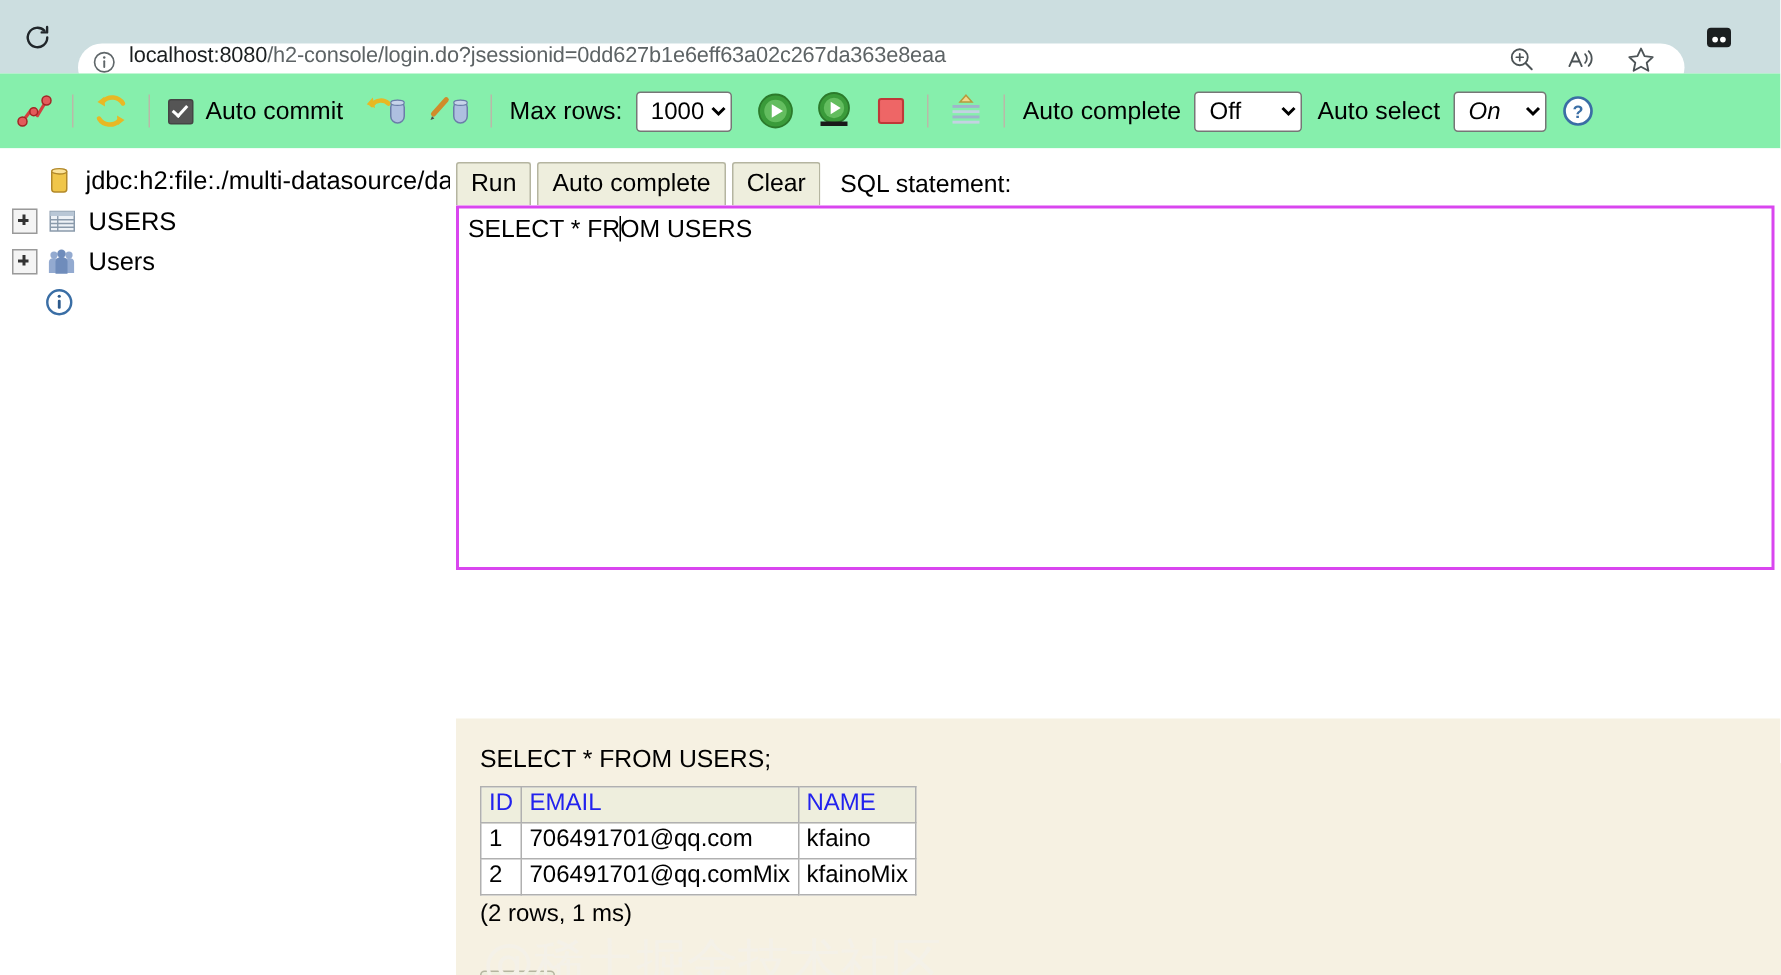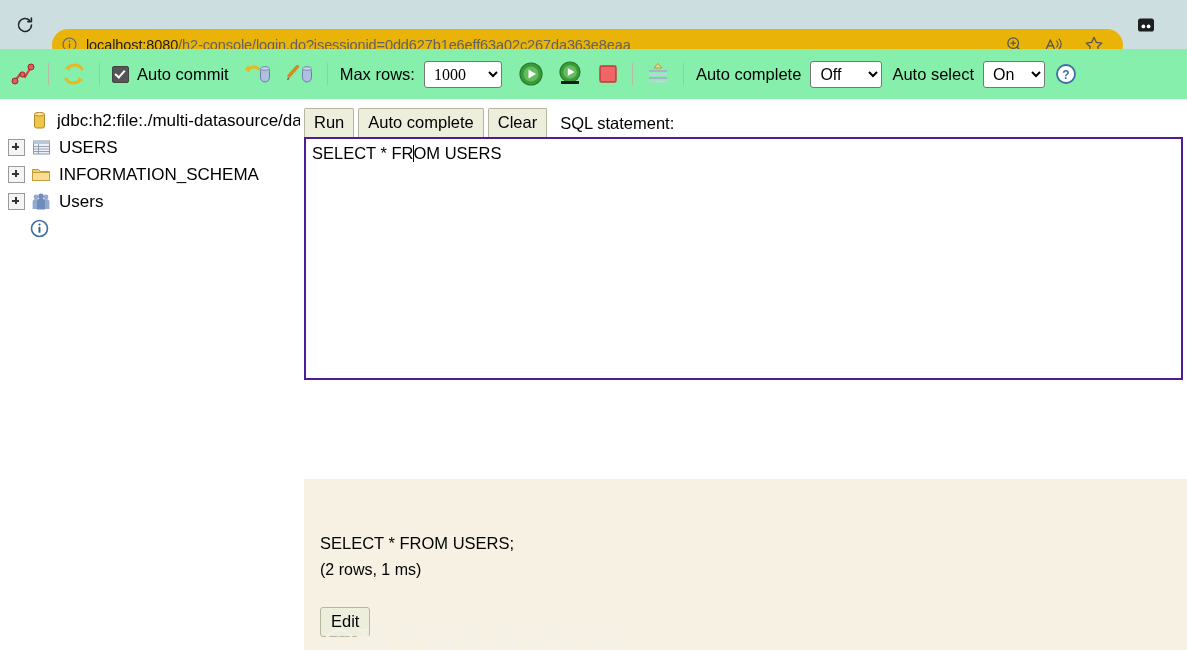--- a/index.html
+++ b/index.html
@@ -32,24 +32,24 @@
     width: 34px; height: 34px;
     margin-left: 8px;
     display: flex; align-items: center; justify-content: center;
     border-radius: 50%;
   }
   .omnibox {
     position: relative;
     margin-left: 10px;
     height: 32px;
     width: 1065px;
-    background: #eab308;
+    background: #ffffff;
     border-radius: 16px;
     display: flex;
-    align-items: center;
+    align-items: flex-start;
     padding: 0 6px 0 0;
     margin-top: 40px;
   }
   .info-icon-wrap {
     width: 34px; height: 26px;
     display: flex; align-items: center; justify-content: center;
     flex: 0 0 auto;
   }
   .url-text {
     flex: 1 1 auto;
@@ -127,21 +127,21 @@
   select.h2-select {
     font-family: "Liberation Sans", sans-serif;
     font-size: 16px;
     background: #ffffff;
     border: 1px solid #767676;
     border-radius: 3px;
     padding: 2px 2px 2px 5px;
     height: 27px;
     color: #000;
   }
-  select.maxrows { width: 78px; font-family: Liberation Serif, serif; }
+  select.maxrows { width: 64px; }
   select.autocomplete { width: 72px; }
   select.autoselect { width: 62px; }
 
   
   .main {
     position: absolute;
     left: 0; top: 99px;
     width: 1187px; height: 551px;
     background: #ffffff;
   }
@@ -226,21 +226,21 @@
   }
   .sql-stmt-label {
     font-size: 16.5px;
     padding: 0 0 4px 9px;
     color: #000;
     margin-top: 40px;
   }
   .sql-textarea {
     margin: 0 4px 0 4px;
     height: 243px;
-    border: 2px solid #4c1d95;
+    border: 2px solid #d946ef;
     background: #ffffff;
     box-sizing: border-box;
     position: relative;
     overflow: hidden;
   }
   .sql-text {
     font-family: "Liberation Sans", sans-serif;
     font-size: 16.5px;
     color: #000;
     padding: 5px 6px;
@@ -262,21 +262,20 @@
     width: 883px; height: 271px;
     background: #f6f1e2;
     box-sizing: border-box;
     padding: 18px 0 0 16px;
     overflow: hidden;
   }
   .result-query {
     font-size: 16.5px;
     color: #000;
     margin-bottom: 8px;
-    margin-top: 37px;
   }
   table.result {
     border-collapse: collapse;
     font-size: 16px;
     background: #ffffff;
     margin-bottom: 4px;
   }
   table.result th,
   table.result td {
     border: 1px solid #b0b0b0;
@@ -457,21 +456,21 @@
     </span>
 
     <span class="tb-sep"></span>
 
     <span class="tb-label">Auto complete</span>
     <select class="h2-select autocomplete" style="margin-left:9px;">
       <option>Off</option>
     </select>
 
     <span class="tb-label" style="margin-left:10px;">Auto select</span>
-    <select class="h2-select autoselect" style="margin-left:9px;">
+    <select class="h2-select autoselect" style="margin-left:9px;font-style:italic;">
       <option>On</option>
     </select>
 
     <span class="tb-icon" style="margin-left:10px;">
       <svg width="22" height="22" viewBox="0 0 22 22">
         <circle cx="11" cy="11" r="9" fill="#ffffff" stroke="#3a6ea5" stroke-width="1.8"></circle>
         <text x="11" y="15.6" font-family="Liberation Sans, sans-serif" font-size="12" font-weight="bold" fill="#3a6ea5" text-anchor="middle">?</text>
       </svg>
     </span>
   </div>
@@ -497,30 +496,20 @@
           <svg width="19" height="17" viewBox="0 0 19 17">
             <rect x="1.5" y="2" width="16" height="13" fill="#eef2f7" stroke="#8a9aab" stroke-width="1"></rect>
             <rect x="1.5" y="2" width="16" height="3" fill="#b9c7d6"></rect>
             <path d="M1.5 7.5h16M1.5 10h16M1.5 12.5h16M6.5 5h0.01" stroke="#8a9aab" stroke-width="0.9"></path>
             <path d="M6.5 5v10" stroke="#8a9aab" stroke-width="0.9"></path>
           </svg>
         </span>
         <span class="tree-label">USERS</span>
       </div>
 
-      <div class="tree-row">
-        <span class="expander"></span>
-        <span class="tree-icon">
-          <svg width="20" height="17" viewBox="0 0 20 17">
-            <path d="M1.5 3.5h6l2 2h9v9h-17z" fill="#f2cd6a" stroke="#bf9a32" stroke-width="1" stroke-linejoin="round"></path>
-            <path d="M1.5 6.5h17v8h-17z" fill="#fadd92" stroke="#bf9a32" stroke-width="0.9"></path>
-          </svg>
-        </span>
-        <span class="tree-label">INFORMATION_SCHEMA</span>
-      </div>
 
       <div class="tree-row">
         <span class="expander"></span>
         <span class="tree-icon">
           <svg width="20" height="19" viewBox="0 0 20 19">
             <circle cx="5" cy="5" r="2.4" fill="#93aad0"></circle>
             <path d="M1.6 17V9.6c0-1.6 1.5-2.6 3.4-2.6s3.4 1 3.4 2.6V17z" fill="#93aad0"></path>
             <circle cx="15" cy="5" r="2.4" fill="#93aad0"></circle>
             <path d="M11.6 17V9.6c0-1.6 1.5-2.6 3.4-2.6s3.4 1 3.4 2.6V17z" fill="#93aad0"></path>
             <circle cx="10" cy="4.2" r="2.8" fill="#6f8cbb"></circle>
@@ -554,20 +543,41 @@
       <div class="sql-textarea">
         <div class="sql-text"><span>SELECT * FR</span><span class="caret"></span><span>OM USERS</span></div>
       </div>
     </div>
 
     <div class="result-panel">
       <div class="ghost-watermark">@稀土掘金技术社区</div>
 
       <div class="result-query">SELECT * FROM USERS;</div>
 
+      <table class="result">
+        <thead>
+          <tr>
+            <th>ID</th>
+            <th>EMAIL</th>
+            <th>NAME</th>
+          </tr>
+        </thead>
+        <tbody>
+          <tr>
+            <td>1</td>
+            <td>706491701@qq.com</td>
+            <td>kfaino</td>
+          </tr>
+          <tr>
+            <td>2</td>
+            <td>706491701@qq.comMix</td>
+            <td>kfainoMix</td>
+          </tr>
+        </tbody>
+      </table>
 
       <div class="rows-info">(2 rows, 1 ms)</div>
 
       <button class="edit-btn">Edit</button>
 
       
     </div>
   </div>
 </div>
 

